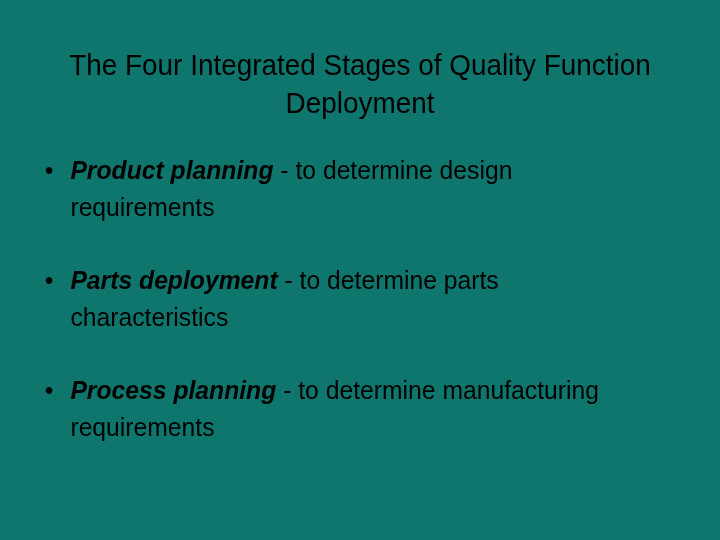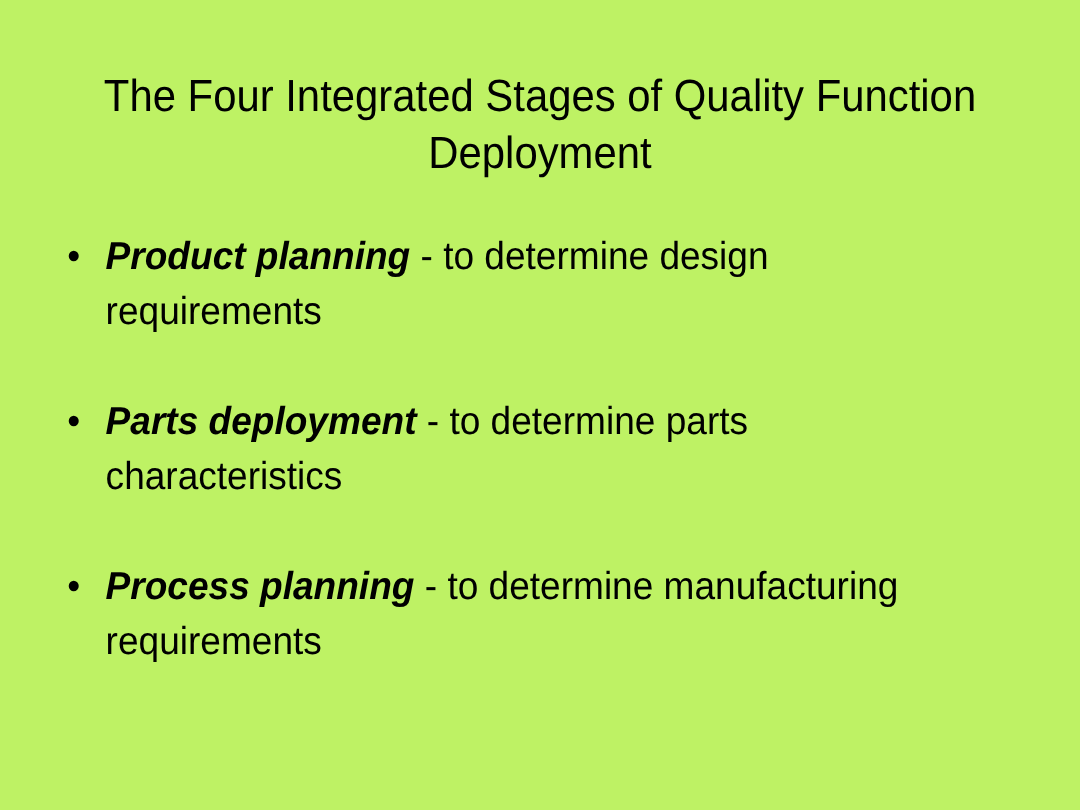--- a/index.html
+++ b/index.html
@@ -14,21 +14,21 @@
     background: #ffffff;
     font-family: "Liberation Sans", "DejaVu Sans", sans-serif;
     color: #000000;
     overflow: hidden;
   }
 
   .slide {
     position: relative;
     width: 720px;
     height: 540px;
-    background: #bef264;
+    background: #0f766e;
     box-sizing: border-box;
   }
 
   
   .slide-title {
     position: absolute;
     left: 0;
     top: 26px;
     width: 720px;
     text-align: center;

